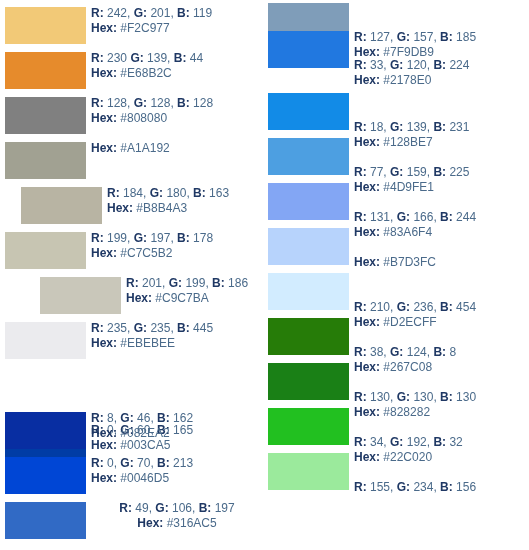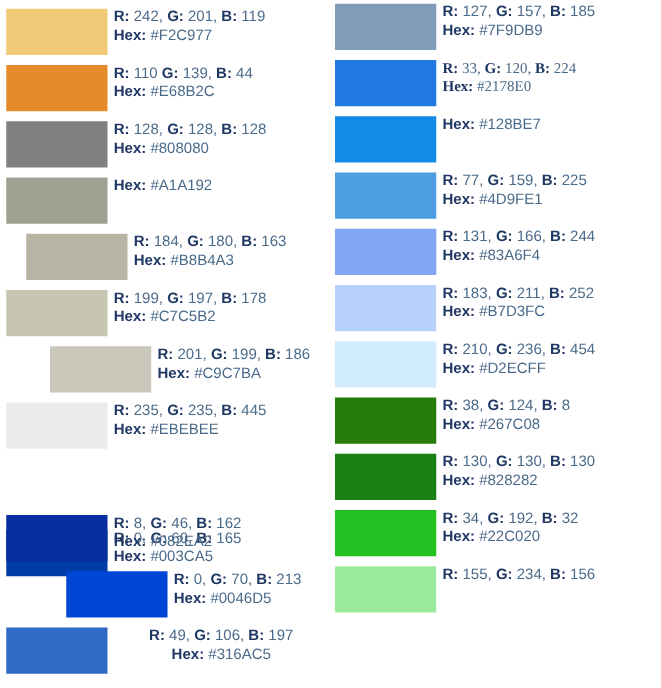--- a/index.html
+++ b/index.html
@@ -53,20 +53,21 @@
   .swatch-info {
     position: absolute;
     left: 91px;
     top: 1px;
     width: 172px;
     line-height: 15px;
     white-space: nowrap;
   }
   .column.right .swatch-info {
     left: 89px;
+    margin-top: 28px;
   }
 
   .info-line {
     font-size: 12px;
     color: #4a6a8a;
     letter-spacing: 0px;
   }
 
   .info-line .lbl {
     font-weight: bold;
@@ -85,21 +86,21 @@
       <div class="swatch-row" style="top: 5px;">
         <div class="swatch-chip" title="#F2C977" style="background: rgb(242, 201, 119);"></div>
         <div class="swatch-info">
           <div class="info-line"><span class="lbl">R:</span><span class="val"> 242, </span><span class="lbl">G:</span><span class="val"> 201, </span><span class="lbl">B:</span><span class="val"> 119</span></div>
           <div class="info-line"><span class="lbl">Hex:</span><span class="val"> #F2C977</span></div>
         </div>
       </div>
       <div class="swatch-row" style="top: 50px;">
         <div class="swatch-chip" title="#E68B2C" style="background: rgb(230, 139, 44);"></div>
         <div class="swatch-info">
-          <div class="info-line"><span class="lbl">R:</span><span class="val"> 110 </span><span class="lbl">G:</span><span class="val"> 139, </span><span class="lbl">B:</span><span class="val"> 44</span></div>
+          <div class="info-line"><span class="lbl">R:</span><span class="val"> 230 </span><span class="lbl">G:</span><span class="val"> 139, </span><span class="lbl">B:</span><span class="val"> 44</span></div>
           <div class="info-line"><span class="lbl">Hex:</span><span class="val"> #E68B2C</span></div>
         </div>
       </div>
       <div class="swatch-row" style="top: 95px;">
         <div class="swatch-chip" title="#808080" style="background: rgb(128, 128, 128);"></div>
         <div class="swatch-info">
           <div class="info-line"><span class="lbl">R:</span><span class="val"> 128, </span><span class="lbl">G:</span><span class="val"> 128, </span><span class="lbl">B:</span><span class="val"> 128</span></div>
           <div class="info-line"><span class="lbl">Hex:</span><span class="val"> #808080</span></div>
         </div>
       </div>
@@ -144,21 +145,21 @@
           <div class="info-line"><span class="lbl">Hex:</span><span class="val"> #003CA5</span></div>
         </div>
       </div>
       <div class="swatch-row" style="top: 410px;">
         <div class="swatch-chip" title="#082EA2" style="background: rgb(8, 46, 162);"></div>
         <div class="swatch-info">
           <div class="info-line"><span class="lbl">R:</span><span class="val"> 8, </span><span class="lbl">G:</span><span class="val"> 46, </span><span class="lbl">B:</span><span class="val"> 162</span></div>
           <div class="info-line"><span class="lbl">Hex:</span><span class="val"> #082EA2</span></div>
         </div>
       </div>
-      <div class="swatch-row" style="top: 455px; margin-left: 48px;">
+      <div class="swatch-row" style="top: 455px;">
         <div class="swatch-chip" title="#0046D5" style="background: rgb(0, 70, 213);"></div>
         <div class="swatch-info">
           <div class="info-line"><span class="lbl">R:</span><span class="val"> 0, </span><span class="lbl">G:</span><span class="val"> 70, </span><span class="lbl">B:</span><span class="val"> 213</span></div>
           <div class="info-line"><span class="lbl">Hex:</span><span class="val"> #0046D5</span></div>
         </div>
       </div>
       <div class="swatch-row" style="top: 500px; text-align: center;">
         <div class="swatch-chip" title="#316AC5" style="background: rgb(49, 106, 197);"></div>
         <div class="swatch-info">
           <div class="info-line"><span class="lbl">R:</span><span class="val"> 49, </span><span class="lbl">G:</span><span class="val"> 106, </span><span class="lbl">B:</span><span class="val"> 197</span></div>
@@ -167,51 +168,51 @@
       </div>
     </div>
     <div class="column right">
       <div class="swatch-row" style="top: 1px;">
         <div class="swatch-chip" title="#7F9DB9" style="background: rgb(127, 157, 185);"></div>
         <div class="swatch-info">
           <div class="info-line"><span class="lbl">R:</span><span class="val"> 127, </span><span class="lbl">G:</span><span class="val"> 157, </span><span class="lbl">B:</span><span class="val"> 185</span></div>
           <div class="info-line"><span class="lbl">Hex:</span><span class="val"> #7F9DB9</span></div>
         </div>
       </div>
-      <div class="swatch-row" style="top: 46px; font-family: Liberation Serif, serif;">
+      <div class="swatch-row" style="top: 29px;">
         <div class="swatch-chip" title="#2178E0" style="background: rgb(33, 120, 224);"></div>
         <div class="swatch-info">
           <div class="info-line"><span class="lbl">R:</span><span class="val"> 33, </span><span class="lbl">G:</span><span class="val"> 120, </span><span class="lbl">B:</span><span class="val"> 224</span></div>
           <div class="info-line"><span class="lbl">Hex:</span><span class="val"> #2178E0</span></div>
         </div>
       </div>
       <div class="swatch-row" style="top: 91px;">
         <div class="swatch-chip" title="#128BE7" style="background: rgb(18, 139, 231);"></div>
         <div class="swatch-info">
+          <div class="info-line"><span class="lbl">R:</span><span class="val"> 18, </span><span class="lbl">G:</span><span class="val"> 139, </span><span class="lbl">B:</span><span class="val"> 231</span></div>
           <div class="info-line"><span class="lbl">Hex:</span><span class="val"> #128BE7</span></div>
         </div>
       </div>
       <div class="swatch-row" style="top: 136px;">
         <div class="swatch-chip" title="#4D9FE1" style="background: rgb(77, 159, 225);"></div>
         <div class="swatch-info">
           <div class="info-line"><span class="lbl">R:</span><span class="val"> 77, </span><span class="lbl">G:</span><span class="val"> 159, </span><span class="lbl">B:</span><span class="val"> 225</span></div>
           <div class="info-line"><span class="lbl">Hex:</span><span class="val"> #4D9FE1</span></div>
         </div>
       </div>
       <div class="swatch-row" style="top: 181px;">
         <div class="swatch-chip" title="#83A6F4" style="background: rgb(131, 166, 244);"></div>
         <div class="swatch-info">
           <div class="info-line"><span class="lbl">R:</span><span class="val"> 131, </span><span class="lbl">G:</span><span class="val"> 166, </span><span class="lbl">B:</span><span class="val"> 244</span></div>
           <div class="info-line"><span class="lbl">Hex:</span><span class="val"> #83A6F4</span></div>
         </div>
       </div>
       <div class="swatch-row" style="top: 226px;">
         <div class="swatch-chip" title="#B7D3FC" style="background: rgb(183, 211, 252);"></div>
         <div class="swatch-info">
-          <div class="info-line"><span class="lbl">R:</span><span class="val"> 183, </span><span class="lbl">G:</span><span class="val"> 211, </span><span class="lbl">B:</span><span class="val"> 252</span></div>
           <div class="info-line"><span class="lbl">Hex:</span><span class="val"> #B7D3FC</span></div>
         </div>
       </div>
       <div class="swatch-row" style="top: 271px;">
         <div class="swatch-chip" title="#D2ECFF" style="background: rgb(210, 236, 255);"></div>
         <div class="swatch-info">
           <div class="info-line"><span class="lbl">R:</span><span class="val"> 210, </span><span class="lbl">G:</span><span class="val"> 236, </span><span class="lbl">B:</span><span class="val"> 454</span></div>
           <div class="info-line"><span class="lbl">Hex:</span><span class="val"> #D2ECFF</span></div>
         </div>
       </div>

